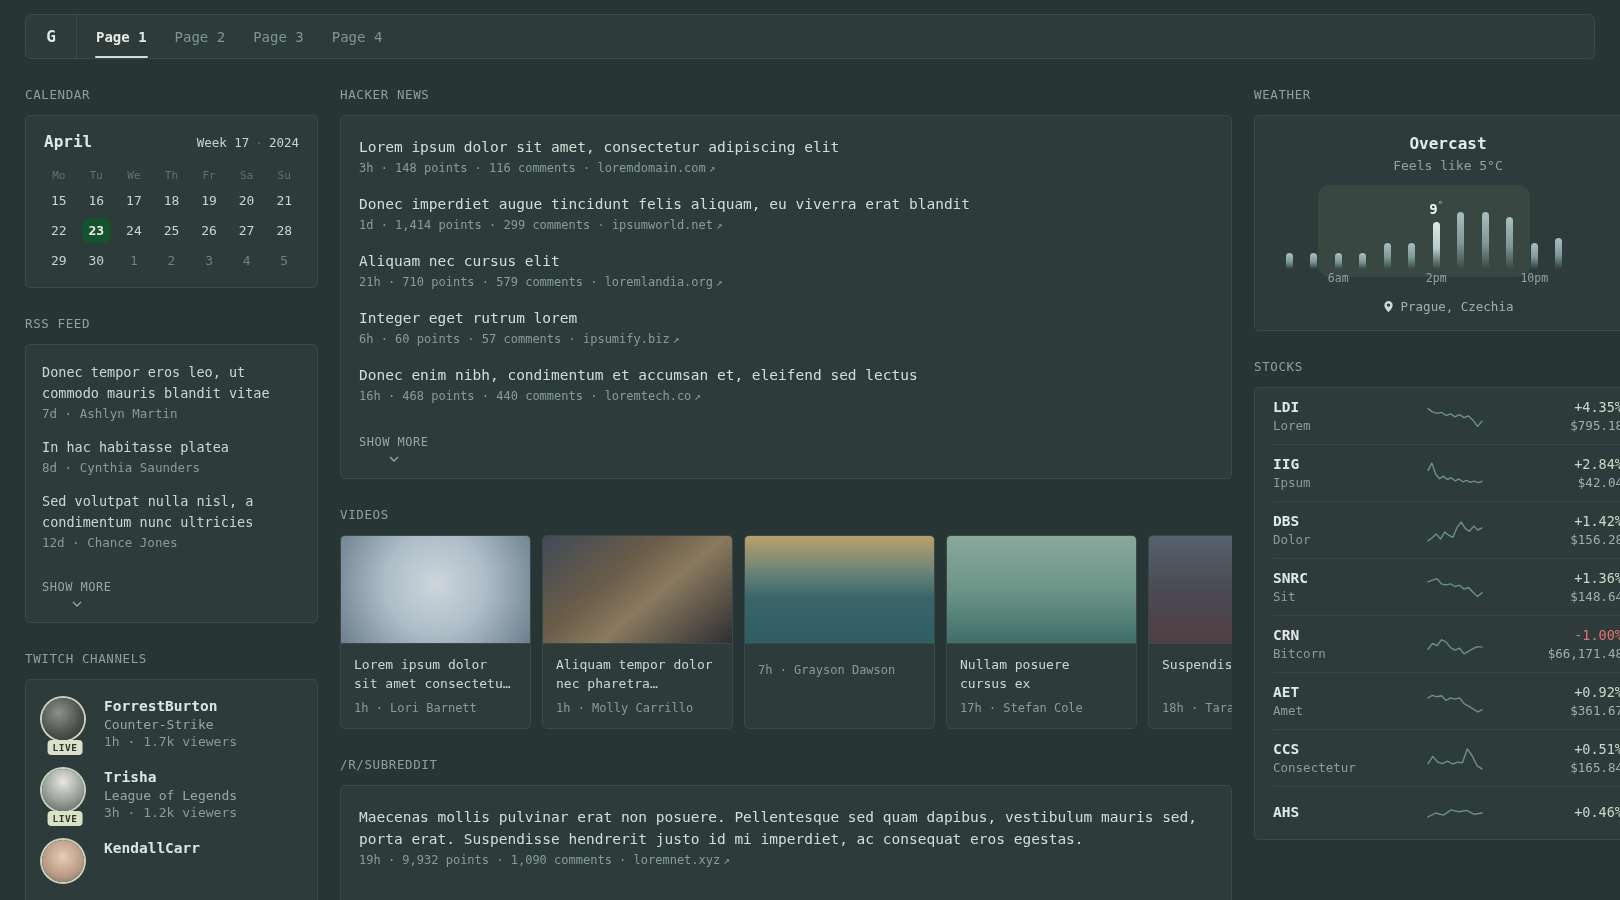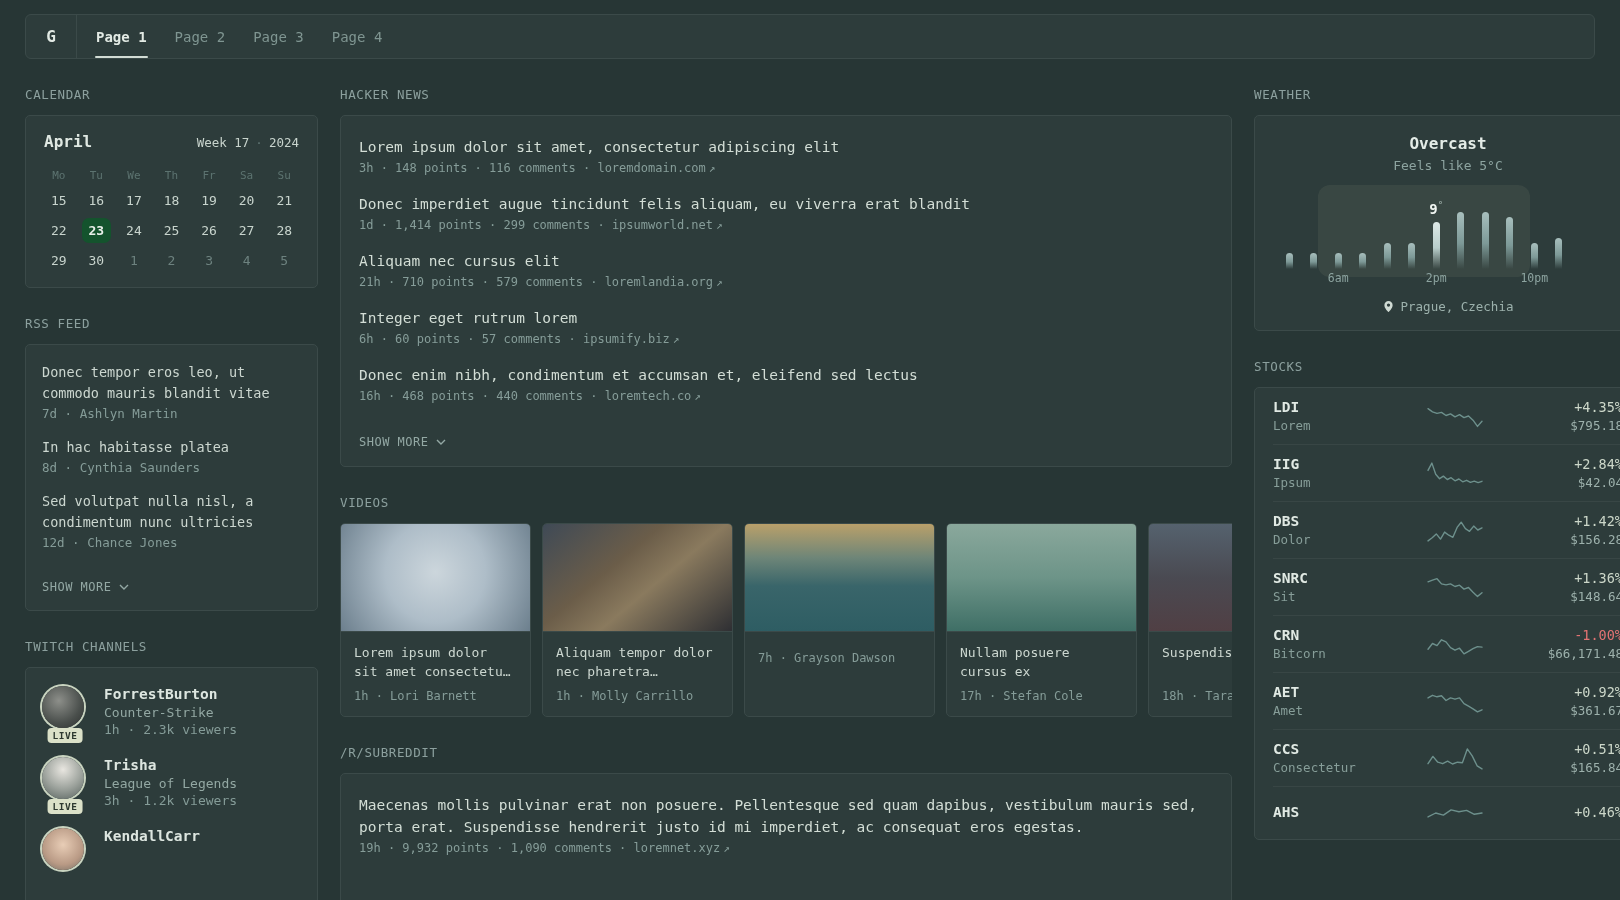--- a/index.html
+++ b/index.html
@@ -62,21 +62,21 @@
   .day.selected{background:#14532d;color:#e9efe9;font-weight:bold;}
   .day.dim{color:#6d827f;}
   
   .feed-card{padding:17px 16px 15px;}
   .feed-item{margin-bottom:16px;}
   .feed-title{font-size:13.5px;line-height:21px;color:#ccd7d0;cursor:pointer;}
   .feed-meta{font-size:12.5px;color:#859c98;margin-top:2px;}
   .show-more{
     display:inline-flex;align-items:center;gap:7px;background:none;border:none;
     font-family:inherit;font-size:12px;letter-spacing:0.5px;color:#93a8a4;
-    padding:0;cursor:pointer;margin-top:14px;
+    padding:0;cursor:pointer;margin-top:14px;flex-direction:column;
   }
   .chev{color:#93a8a4;}
   
   .twitch-card{padding:18px 16px;}
   .tw-row{display:flex;gap:16px;margin-bottom:20px;}
   .tw-avatar-wrap{position:relative;width:46px;flex:none;}
   .tw-avatar{
     width:42px;height:42px;border-radius:50%;
     box-shadow:0 0 0 2px #c9d4c0;
   }
@@ -244,21 +244,21 @@
         <h2 class="sec-title">TWITCH CHANNELS</h2>
         <div class="card twitch-card">
           <div class="tw-row">
             <div class="tw-avatar-wrap">
               <div class="tw-avatar av-1"></div>
               <span class="live-badge">LIVE</span>
             </div>
             <div>
               <div class="tw-name">ForrestBurton</div>
               <div class="tw-game">Counter-Strike</div>
-              <div class="tw-meta">1h · 2.3k viewers</div>
+              <div class="tw-meta">1h · 1.7k viewers</div>
             </div>
           </div>
           <div class="tw-row">
             <div class="tw-avatar-wrap">
               <div class="tw-avatar av-2"></div>
               <span class="live-badge">LIVE</span>
             </div>
             <div>
               <div class="tw-name">Trisha</div>
               <div class="tw-game">League of Legends</div>

